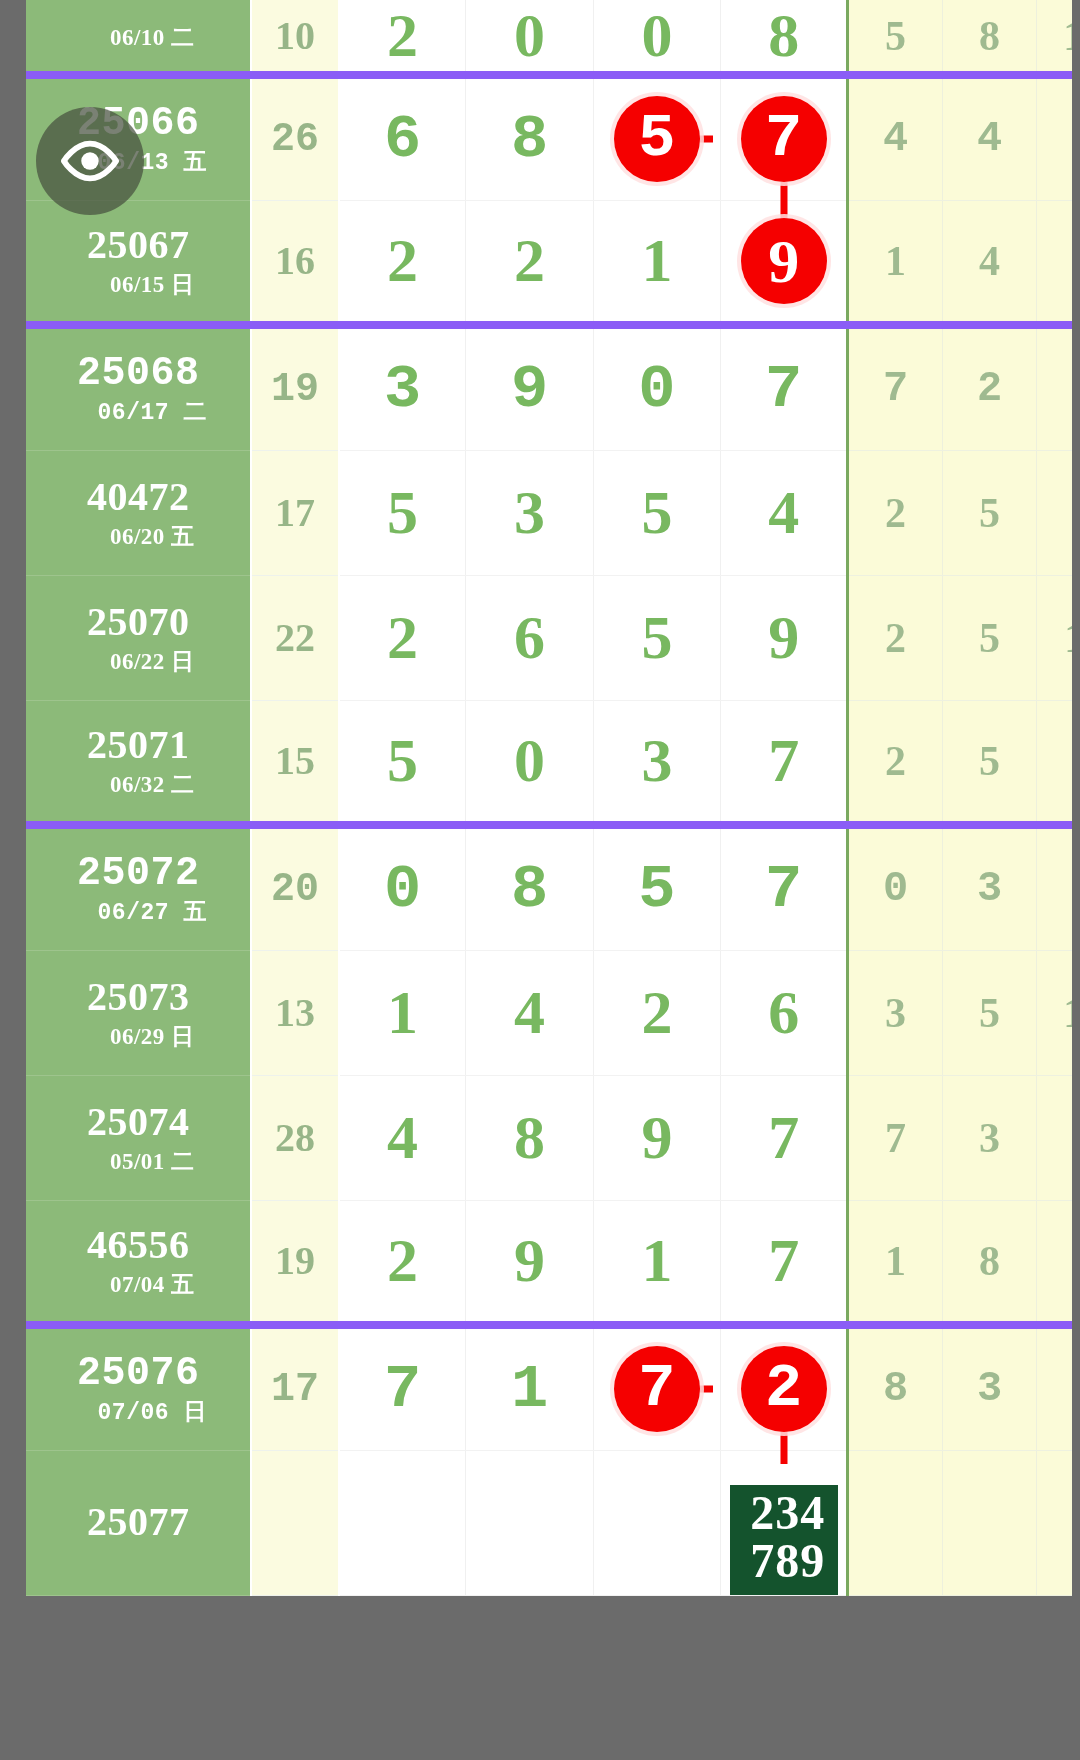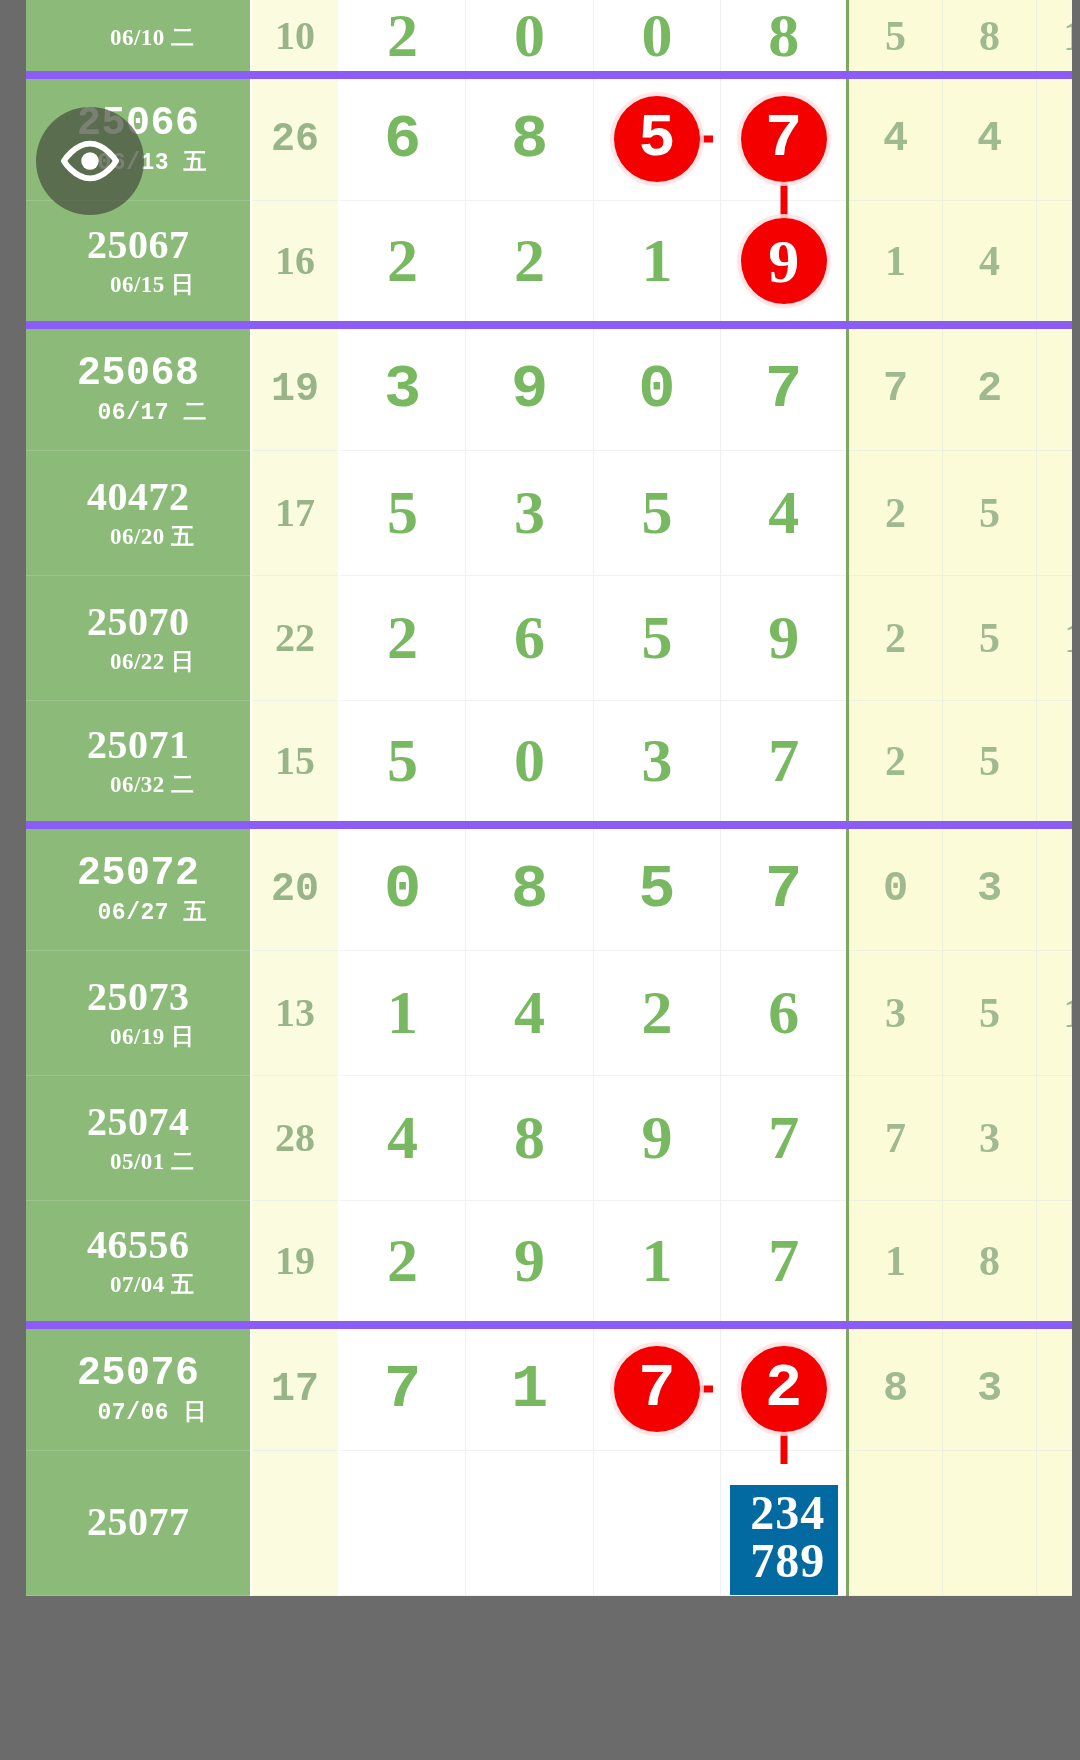--- a/index.html
+++ b/index.html
@@ -154,21 +154,21 @@
     top: 84px;
     width: 7px; height: 34px;
     background: #f50000;
     transform: translateX(-50%);
     z-index: 2;
   }
 
   
   .pred-box {
     display: inline-block;
-    background: #0369a1;
+    background: #14532d;
     color: #ffffff;
     padding: 4px 8px 10px 16px;
     line-height: 1.0;
     min-width: 108px;
     position: relative;
     z-index: 3;
   }
   .pred-box span {
     display: block;
     font-size: 48px;
@@ -320,21 +320,21 @@
             <td class="digit">8</td>
             <td class="digit">5</td>
             <td class="digit last-digit">7</td>
             <td class="tail">0</td>
             <td class="tail">3</td>
             <td class="tail">1</td>
           </tr>
           <tr class="row">
             <td class="id">
               <span class="id-num">25073</span>
-              <span class="id-date">06/19 日</span>
+              <span class="id-date">06/29 日</span>
             </td>
             <td class="sum">13</td>
             <td class="digit">1</td>
             <td class="digit">4</td>
             <td class="digit">2</td>
             <td class="digit last-digit">6</td>
             <td class="tail">3</td>
             <td class="tail">5</td>
             <td class="tail">12</td>
           </tr>

